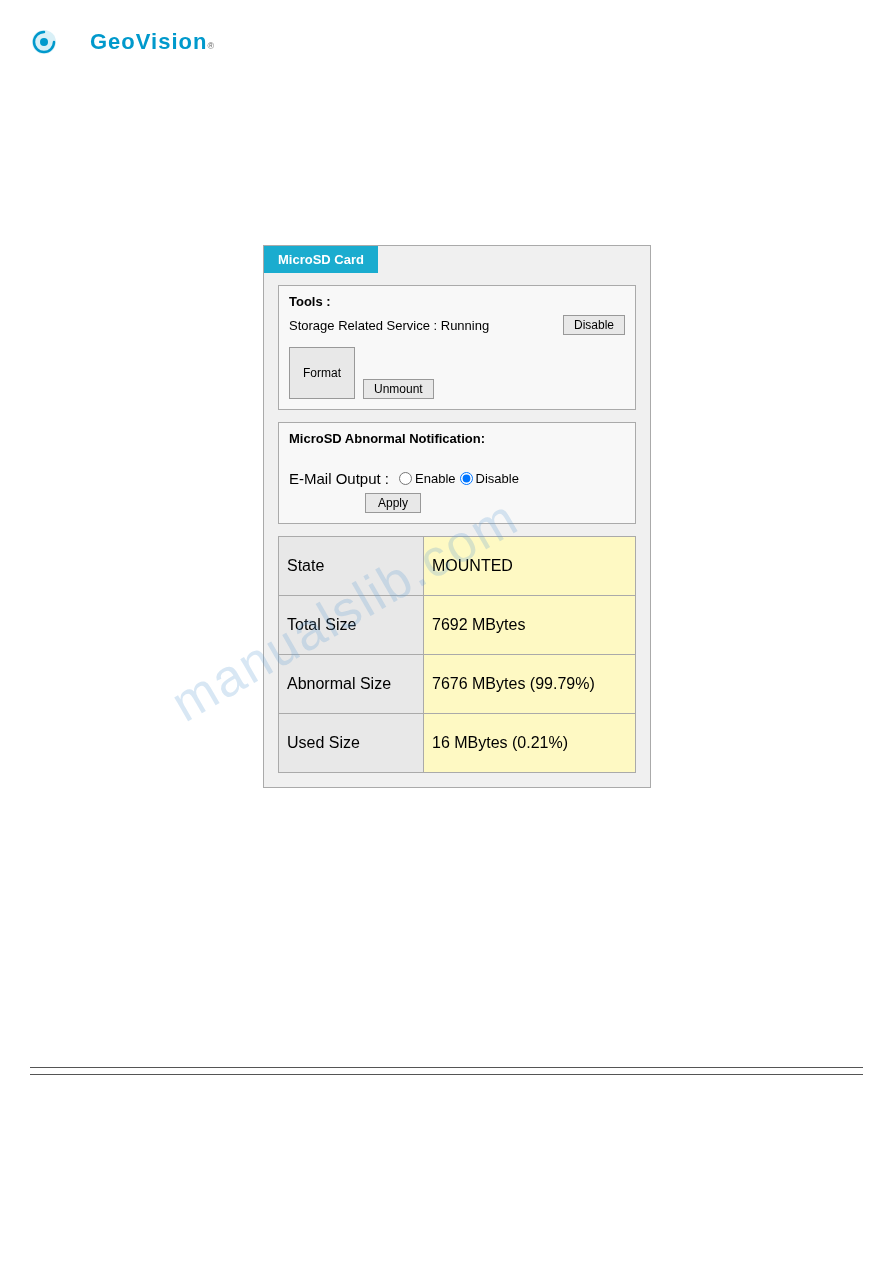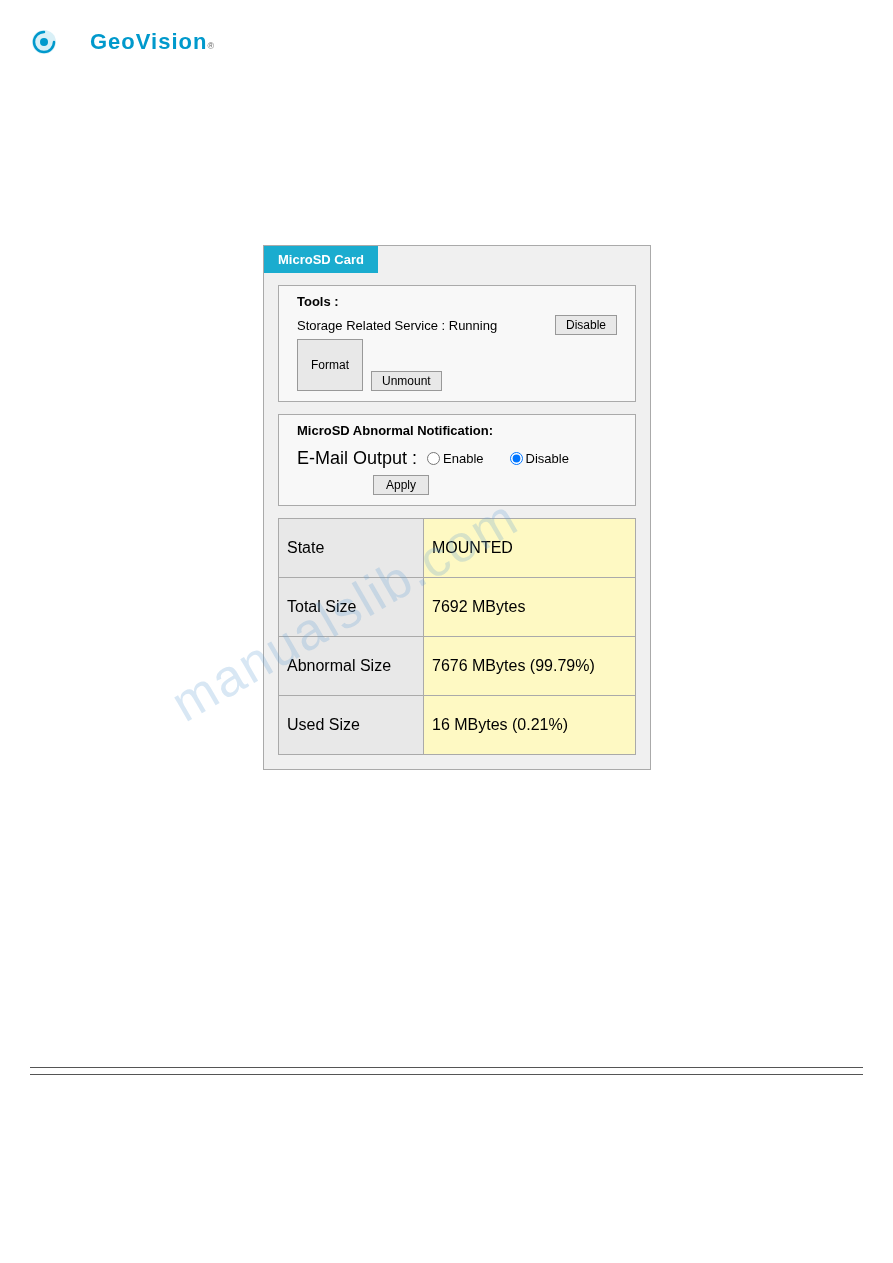--- a/index.html
+++ b/index.html
@@ -54,35 +54,35 @@
     }
 
     .card-body {
       padding: 12px 14px 14px;
     }
 
     
     .section-box {
       border: 1px solid #aaa;
       background: #f8f8f8;
-      padding: 8px 18px 10px;
+      padding: 8px 10px 10px;
       margin-bottom: 12px;
     }
 
     .section-title {
       font-weight: bold;
       font-size: 13px;
       margin-bottom: 6px;
     }
 
     .service-row {
       display: flex;
       align-items: center;
       justify-content: space-between;
-      margin-bottom: 4px;
+      margin-bottom: 12px;
     }
 
     .service-label {
       font-size: 13px;
     }
 
     .btn {
       border: 1px solid #999;
       background: #e8e8e8;
       padding: 2px 10px;
@@ -103,39 +103,39 @@
 
     .btn-unmount {
       min-width: 66px;
       margin-top: 32px;
     }
 
     
     .notif-title {
       font-weight: bold;
       font-size: 13px;
-      margin-bottom: 10px;
+      margin-bottom: 24px;
     }
 
     .email-row {
       display: flex;
       align-items: center;
       gap: 10px;
       margin-bottom: 6px;
     }
 
     .email-label {
-      font-size: 18px;
+      font-size: 15px;
       min-width: 90px;
     }
 
     .radio-group {
       display: flex;
       align-items: center;
-      gap: 26px;
+      gap: 4px;
     }
 
     .radio-option {
       display: flex;
       align-items: center;
       gap: 3px;
       font-size: 13px;
     }
 
     .apply-row {

